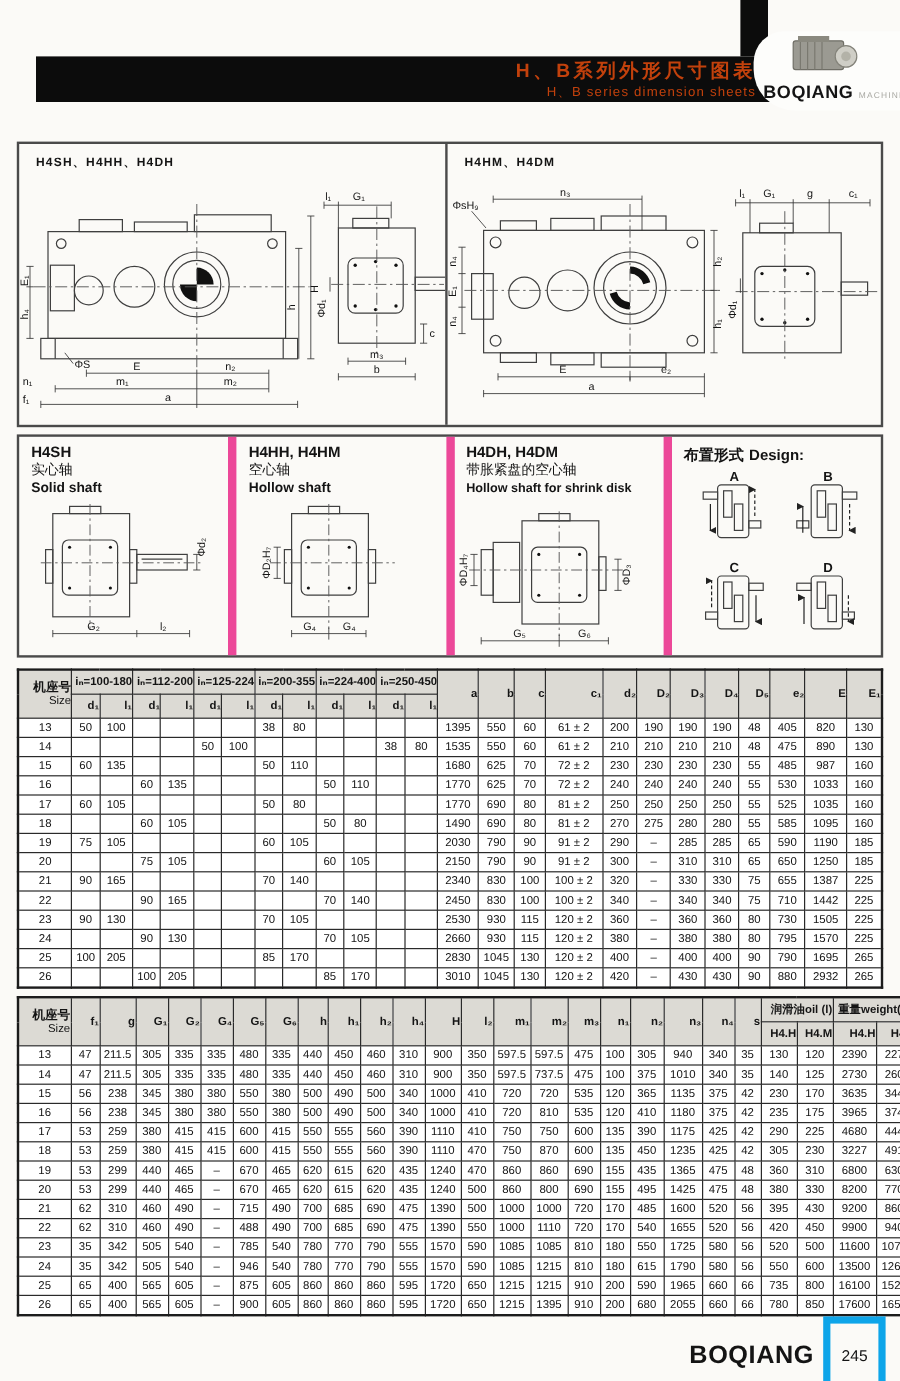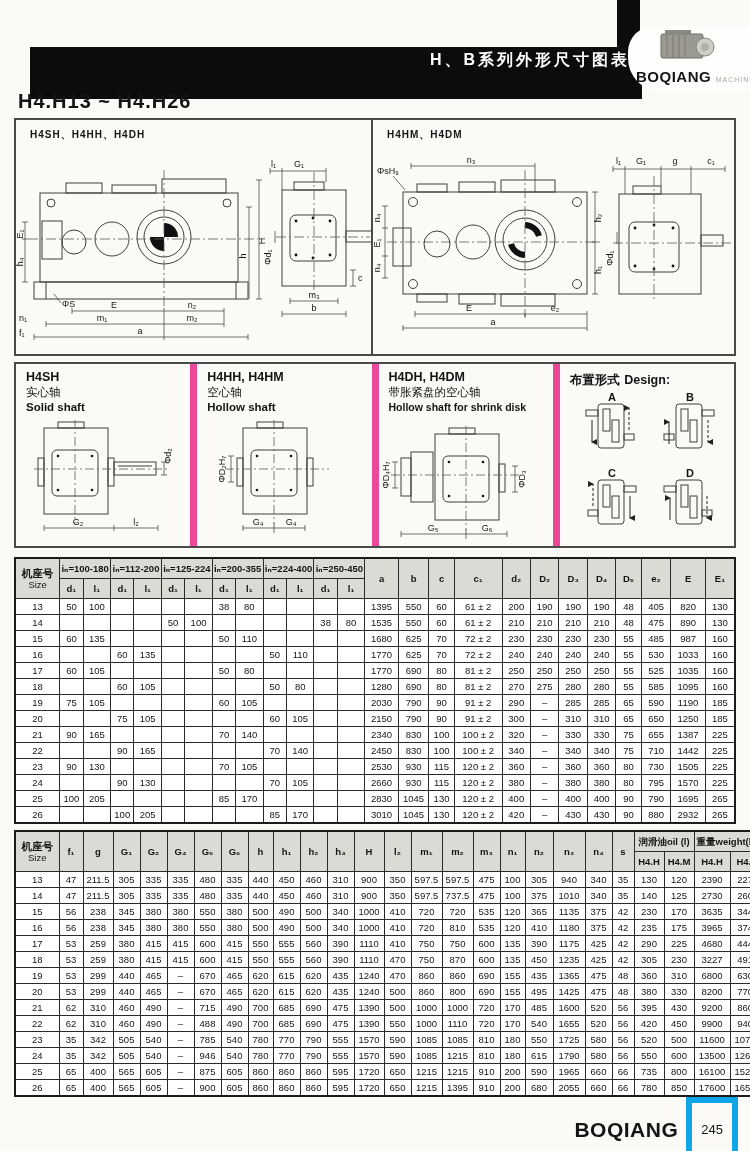--- a/index.html
+++ b/index.html
@@ -1,22 +1,22 @@
 <!DOCTYPE html>
 <html><head>
 <meta charset="utf-8">
 <style>
   html,body{margin:0;padding:0;background:#9a9a9a;}
   .page{position:relative;width:750px;height:1151px;margin:0 auto;background:#fbfaf7;
         font-family:"Liberation Sans","DejaVu Sans",sans-serif;color:#141414;overflow:hidden;}
 
   
   .corner-tab{position:absolute;left:617px;top:0;width:23px;height:47px;background:#0c0c0c;}
-  .header-bar{position:absolute;left:30px;top:47px;width:612px;height:52px;background:#0c0c0c;
-              color:#ffffff;text-align:right;box-sizing:border-box;padding:3px 12px 0 0;}
+  .header-bar{position:absolute;left:30px;top:47px;width:612px;height:38px;background:#0c0c0c;
+              color:#c2410c;text-align:right;box-sizing:border-box;padding:3px 12px 0 0;}
   .header-bar .cn{font-size:16px;font-weight:bold;letter-spacing:3px;line-height:20px;}
   .header-bar .en{font-size:11px;letter-spacing:1px;line-height:14px;}
   .logo{position:absolute;right:0;top:26px;width:122px;height:66px;background:#fdfdfb;
         border-radius:26px 0 0 34px;text-align:center;}
   .logo-brand-row{margin-top:2px;text-align:left;padding-left:8px;white-space:nowrap;}
   .logo-brand{font-size:15px;font-weight:bold;letter-spacing:0.5px;}
   .logo-sub{font-size:7px;color:#a8a8a2;letter-spacing:1px;}
 
   .page-title{position:absolute;left:18px;top:90px;font-size:20px;font-weight:bold;letter-spacing:1px;}
 
@@ -42,57 +42,57 @@
   .design-svg{position:absolute;left:0;top:26px;}
 
   svg text{font-family:"Liberation Sans","DejaVu Sans",sans-serif;font-size:9px;fill:#141414;}
   .dimtxt{font-size:9px;}
 
   
   .dim-table{position:absolute;left:14px;width:722px;border-collapse:collapse;table-layout:fixed;
              background:#fff;border:2px solid #1c1c1c;}
   .dim-table th,.dim-table td{border:1px solid #2a2a2a;text-align:center;vertical-align:middle;
              padding:0;overflow:hidden;white-space:nowrap;}
-  .dim-table th{background:#dcdad4;font-size:9.5px;font-weight:bold;height:19px;line-height:11px;}
+  .dim-table th{background:#dcdad4;font-size:9.5px;font-weight:bold;height:19px;line-height:11px;text-align:right;}
   .dim-table td{font-size:9.5px;height:15px;line-height:15px;}
   .size-th div:first-child{font-size:10.5px;}
   .size-th div:last-child{font-size:9.5px;font-weight:normal;}
   .tbl1{top:557px;}
   .tbl2{top:830px;}
 
   .footer{position:absolute;top:1097px;right:12px;display:flex;align-items:center;gap:8px;}
   .footer-brand{font-size:21px;font-weight:bold;letter-spacing:0.5px;}
   .footer-page{border:6px solid #0ea5e9;padding:17px 9px;font-size:13px;height:19px;line-height:19px;}
 </style>
 </head>
 <body>
 
 <div class="page">
 
   <div class="corner-tab"></div>
   <div class="header-bar">
     <div class="cn">H、B系列外形尺寸图表</div>
+    <div class="en">H、B series dimension sheets</div>
   </div>
   <div class="logo">
     <svg width="64" height="36">
       <rect x="4" y="8" width="42" height="24" rx="2" fill="#9b9a92" stroke="#6f6e66"></rect>
       <line x1="10" y1="8" x2="10" y2="32" stroke="#7a7970"></line>
       <line x1="16" y1="8" x2="16" y2="32" stroke="#7a7970"></line>
       <line x1="22" y1="8" x2="22" y2="32" stroke="#7a7970"></line>
       <line x1="28" y1="8" x2="28" y2="32" stroke="#7a7970"></line>
       <rect x="8" y="4" width="26" height="5" fill="#8a897f"></rect>
       <circle cx="48" cy="21" r="9" fill="#cfcec6" stroke="#84837a"></circle>
       <circle cx="48" cy="21" r="4" fill="#b3b2a8"></circle>
     </svg>
     <div class="logo-brand-row">
       <span class="logo-brand">BOQIANG</span>
       <span class="logo-sub">MACHINERY</span>
     </div>
   </div>
-  <div class="page-title">H4.H13 ~ H4.H26</div>
 
   <div class="draw-box">
     <div class="draw-panel left">
       <div class="draw-title">H4SH、H4HH、H4DH</div>
       <svg class="draw-svg" width="355" height="208" viewBox="0 0 355 208">
         <g stroke="#3f3f3f" fill="none" stroke-width="1">
           <rect x="18" y="136" width="214" height="17"></rect>
           <line x1="30" y1="136" x2="30" y2="153"></line>
             <line x1="220" y1="136" x2="220" y2="153"></line>
           <rect x="24" y="47" width="198" height="89"></rect>
@@ -664,21 +664,21 @@
           <td>60</td>
           <td>105</td>
           <td></td>
           <td></td>
           <td></td>
           <td></td>
           <td>50</td>
           <td>80</td>
           <td></td>
           <td></td>
-          <td>1280</td>
+          <td>1490</td>
           <td>690</td>
           <td>80</td>
           <td>81 ± 2</td>
           <td>270</td>
           <td>275</td>
           <td>280</td>
           <td>280</td>
           <td>55</td>
           <td>585</td>
           <td>1095</td>

